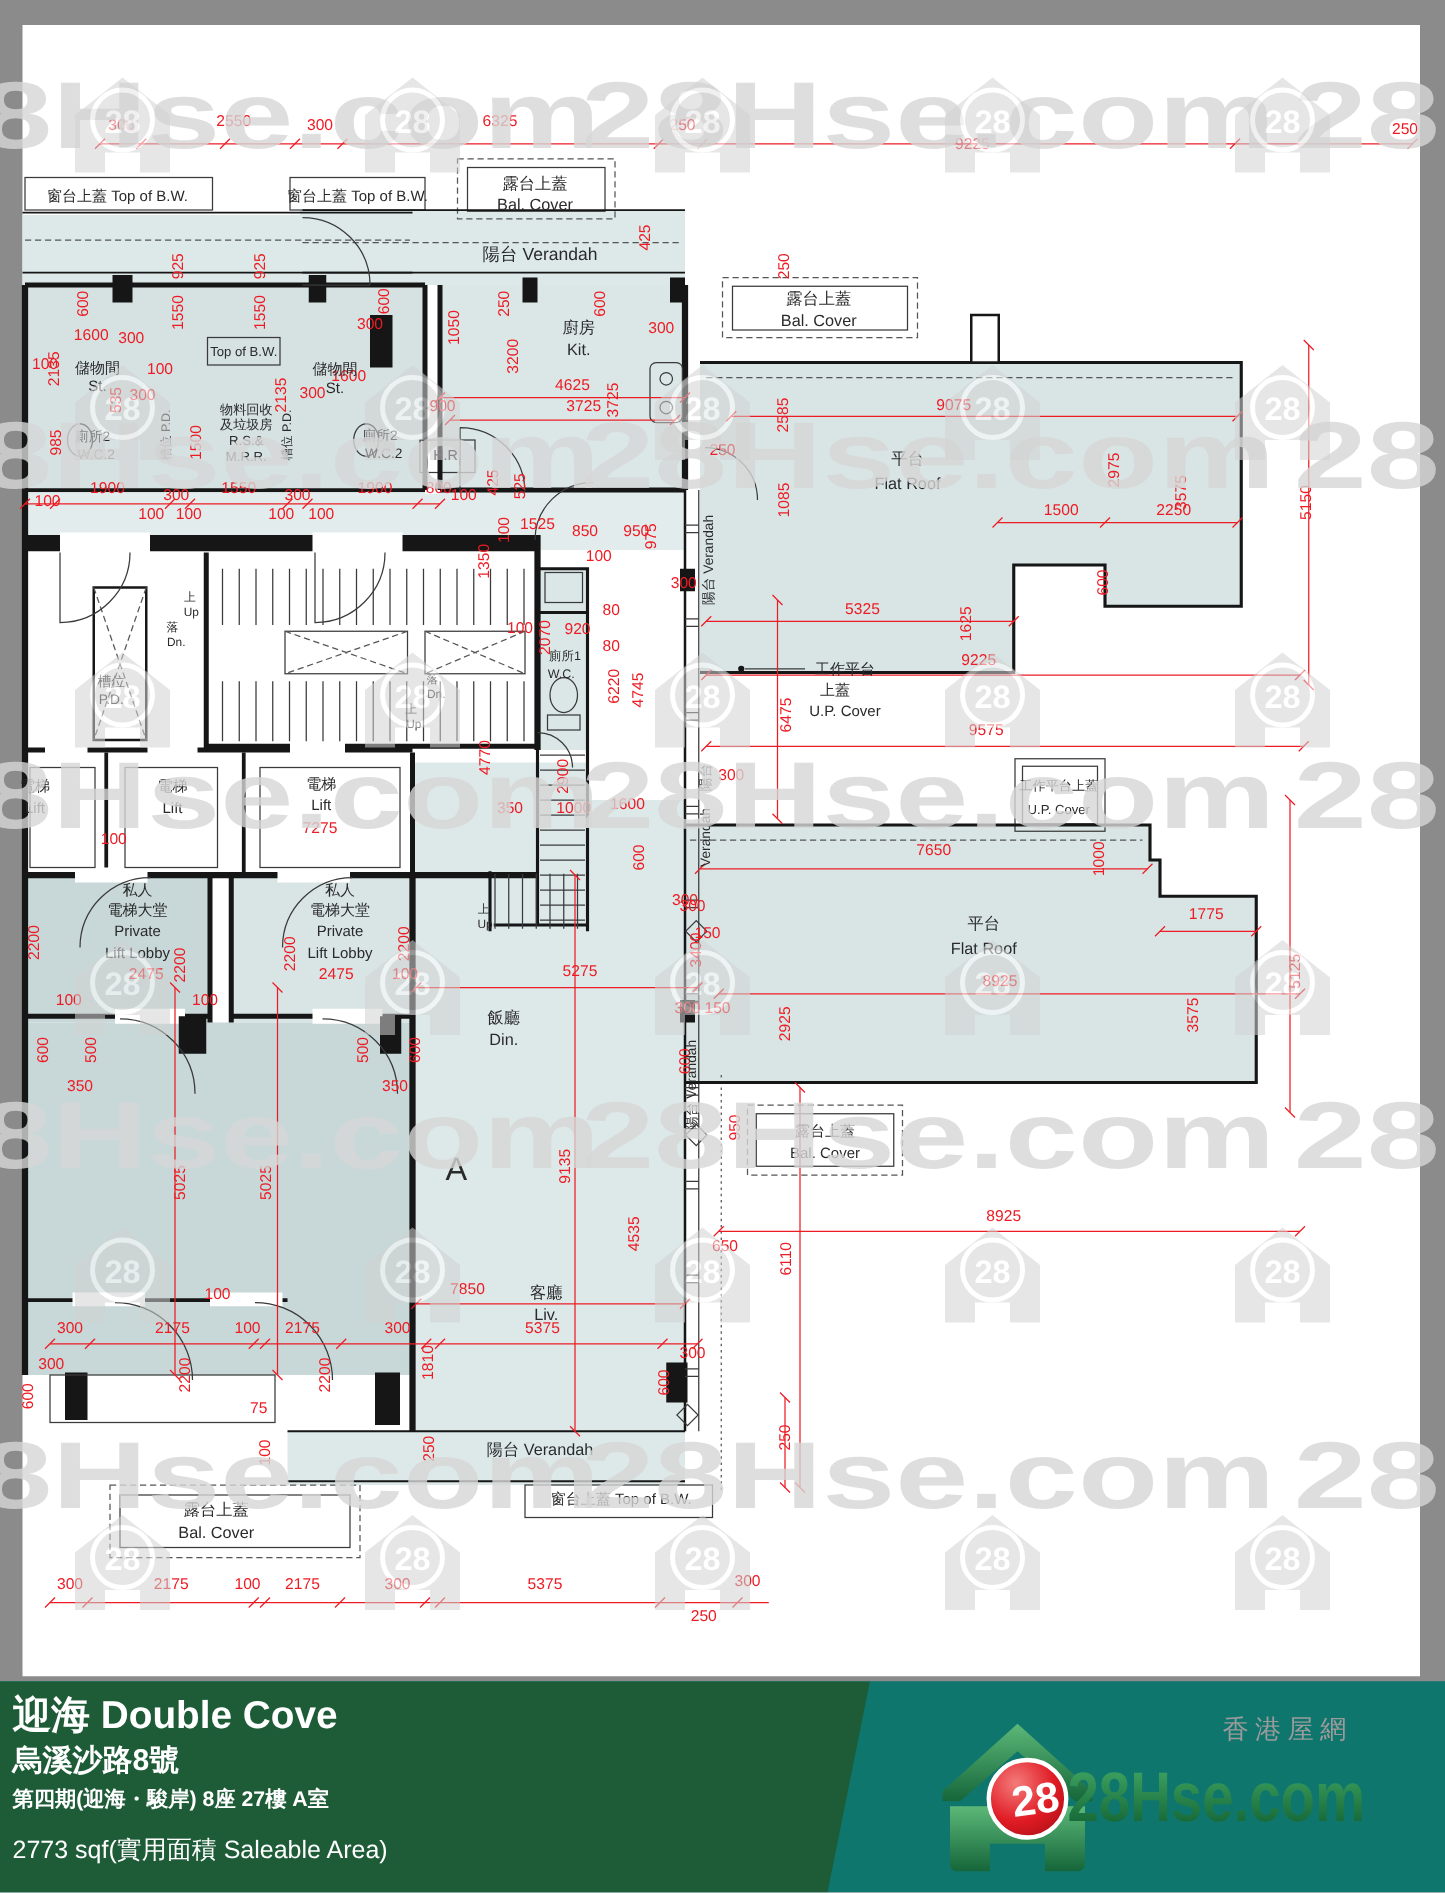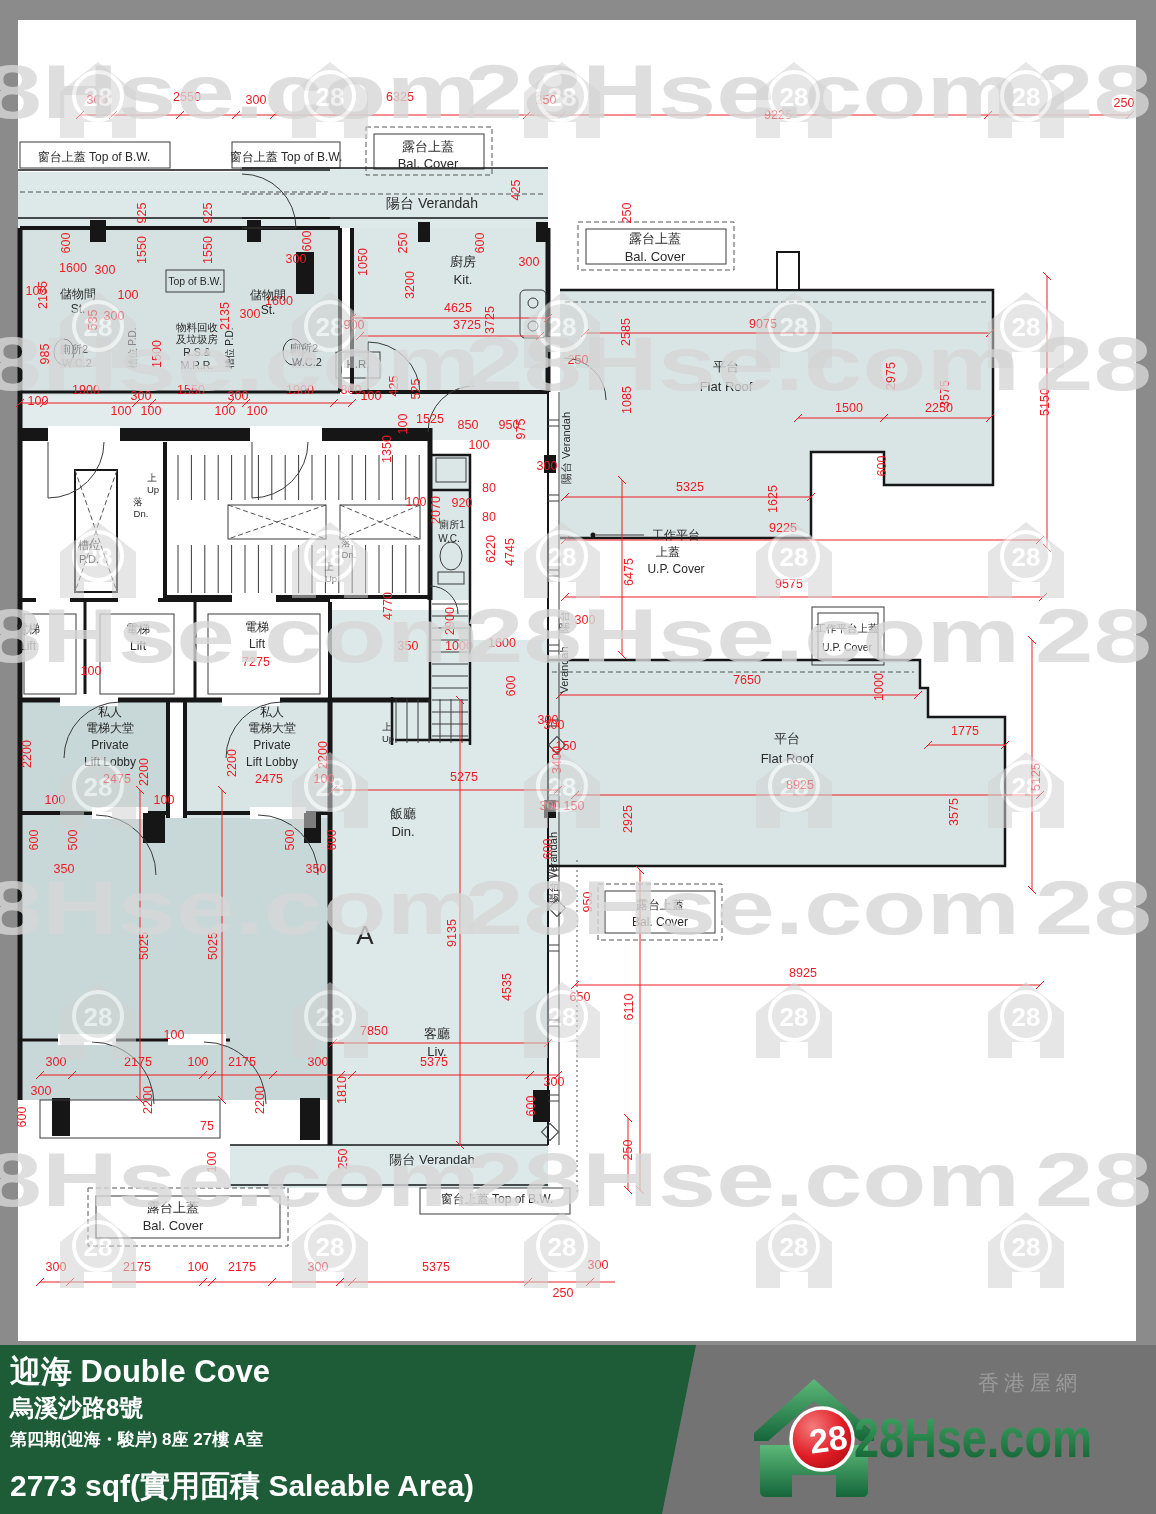--- a/index.html
+++ b/index.html
@@ -8,28 +8,28 @@
   #plan-svg{position:absolute;top:0;left:0;}
   .lb{fill:#2a2a2a;text-anchor:middle;font-family:"Liberation Sans",sans-serif;}
   .lr{fill:#ed1c24;text-anchor:middle;font-family:"Liberation Sans",sans-serif;}
   .wall{stroke:#161616;fill:none;}
   .thin{stroke:#3a3a3a;fill:none;stroke-width:1;}
   .dash{stroke:#555;fill:none;stroke-width:1;stroke-dasharray:5 3;}
   .dot{stroke:#555;fill:none;stroke-width:1;stroke-dasharray:2 3;}
   .red{stroke:#ed1c24;fill:none;stroke-width:1;}
   .wmtext{fill:#d7d7d7;opacity:.8;font-weight:bold;font-family:"Liberation Sans",sans-serif;}
   .wmhouse{opacity:.55;}
-  #footer{position:absolute;left:0;top:1345px;width:1156px;height:169px;background:#737373;}
+  #footer{position:absolute;left:0;top:1345px;width:1156px;height:169px;background:#0f766e;}
   #footer-green{position:absolute;left:0;top:0;width:720px;height:169px;background:#1e5c38;
     clip-path:polygon(0 0,696px 0,662px 169px,0 169px);}
   .ft{position:absolute;color:#fff;left:10px;white-space:nowrap;}
   #ft-title{top:6px;font-size:31px;font-weight:bold;}
   #ft-addr{top:47px;font-size:24px;font-weight:bold;text-align:right;}
   #ft-unit{top:83px;font-size:17px;font-weight:bold;}
-  #ft-area{top:121px;font-size:30px;font-weight:bold;}
+  #ft-area{top:121px;font-size:20px;font-weight:normal;}
   #logo-svg{position:absolute;right:0;top:0;}
 </style>
 </head>
 <body>
 
 <svg id="plan-svg" width="1156" height="1345" viewBox="0 0 1156 1345">
 
   <rect x="18" y="20" width="1118" height="1321" fill="#ffffff"></rect>
 
   <g>

